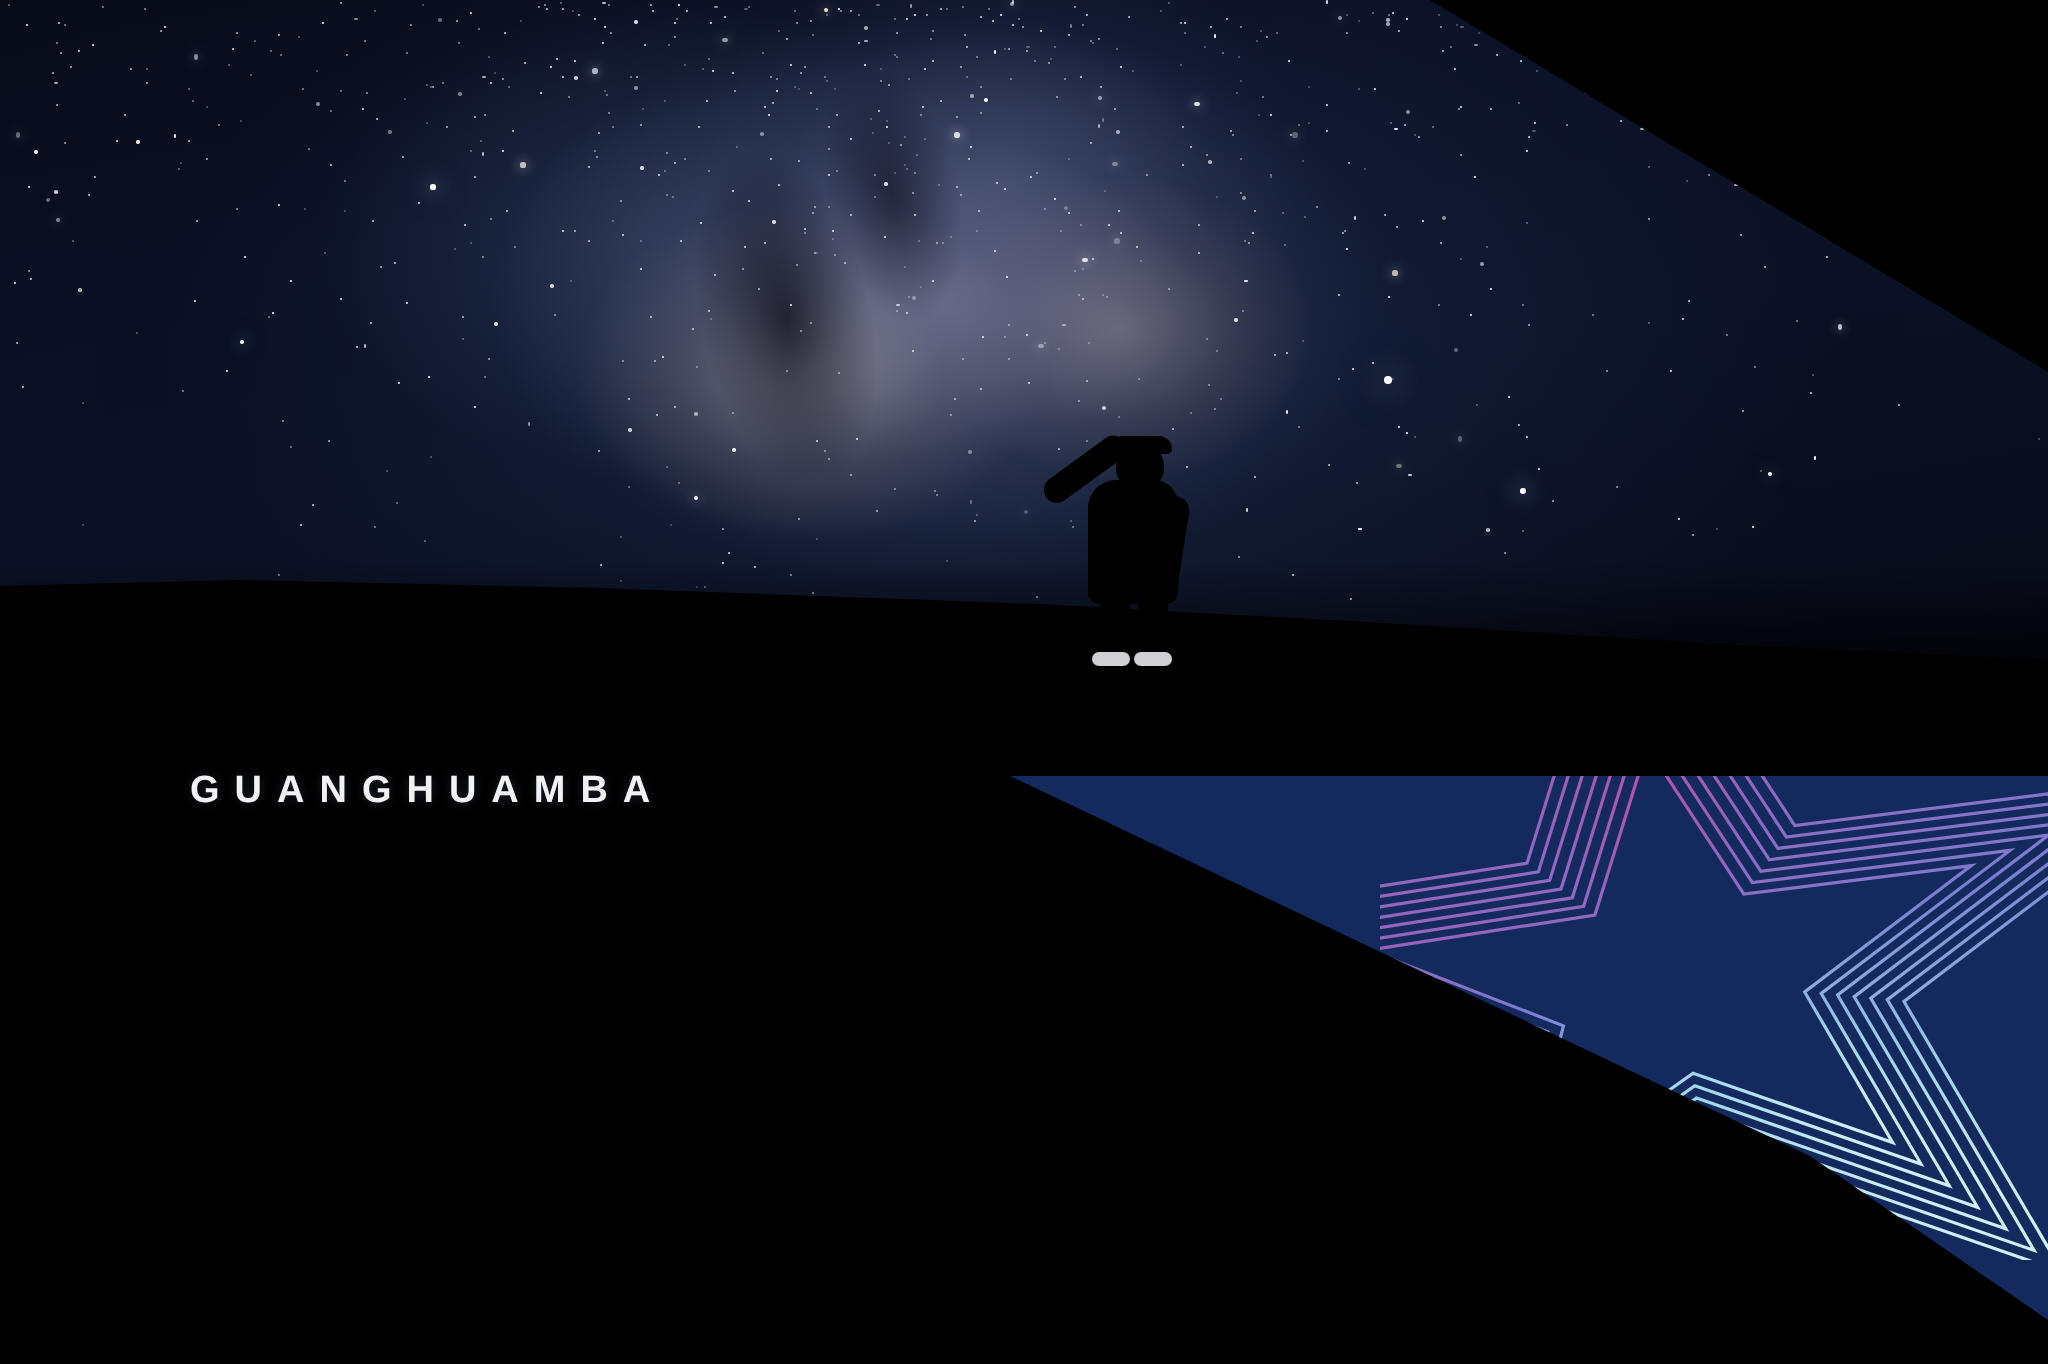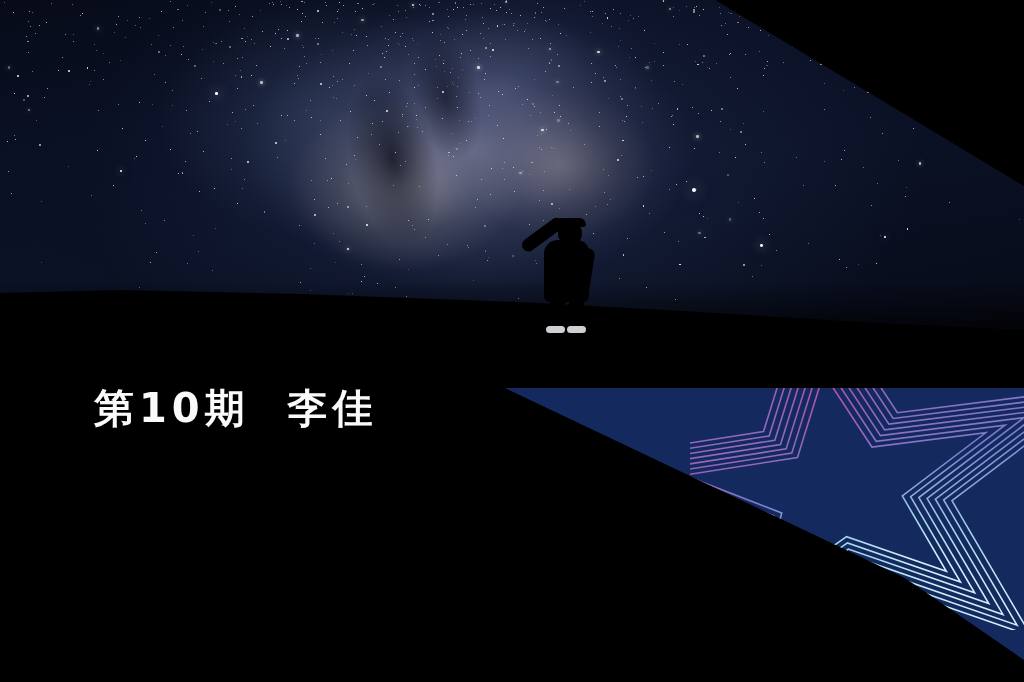--- a/index.html
+++ b/index.html
@@ -1015,16 +1015,16 @@
           <polygon points="150.0,-60.3 207.6,61.6 383.0,64.3 243.2,142.3 294.0,265.9 150.0,192.1 6.0,265.9 56.8,142.3 -83.0,64.3 92.4,61.6" stroke-width="1.6"></polygon>
           <polygon points="150.0,-44.7 202.6,66.7 362.8,69.1 235.1,140.4 281.5,253.2 150.0,185.9 18.5,253.2 64.9,140.4 -62.8,69.1 97.4,66.7" stroke-width="1.6"></polygon>
           <polygon points="150.0,-29.0 197.6,71.8 342.6,73.9 227.0,138.4 269.0,240.6 150.0,179.6 31.0,240.6 73.0,138.4 -42.6,73.9 102.4,71.8" stroke-width="1.6"></polygon>
           <polygon points="150.0,-13.4 192.6,76.8 322.4,78.8 219.0,136.5 256.5,227.9 150.0,173.4 43.5,227.9 81.0,136.5 -22.4,78.8 107.4,76.8" stroke-width="1.6"></polygon>
           <polygon points="150.0,2.2 187.6,81.9 302.2,83.6 210.9,134.6 244.0,215.3 150.0,167.1 56.0,215.3 89.1,134.6 -2.2,83.6 112.4,81.9" stroke-width="1.6"></polygon>
         </g>
     </svg>
   </div>
 
   <div id="text-block">
-    <div class="subline">第10期  李佳</div>
+    <div class="kicker">GUANGHUAMBA</div>
   </div>
 
 </div>
 
 </body></html>

